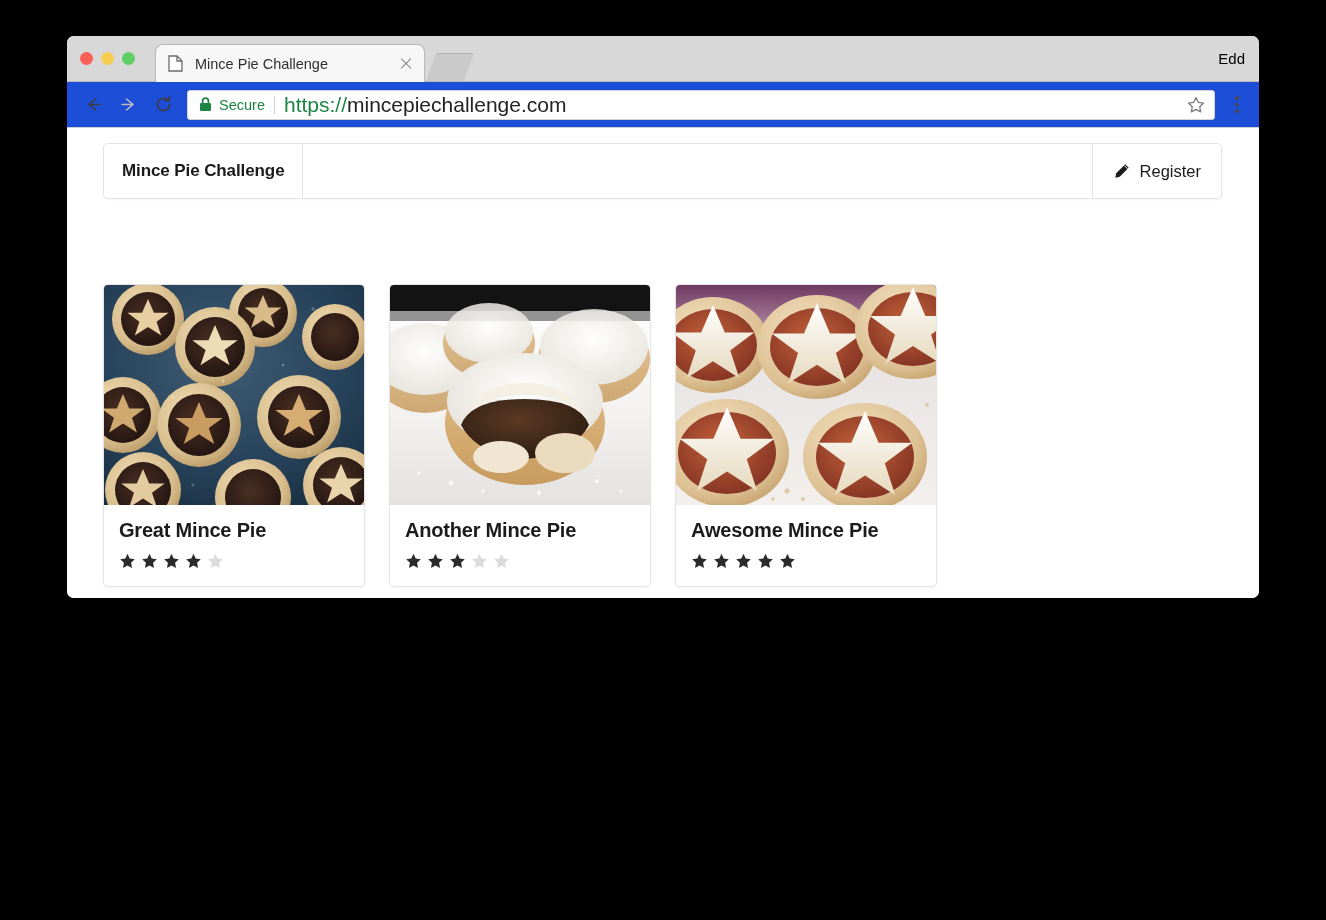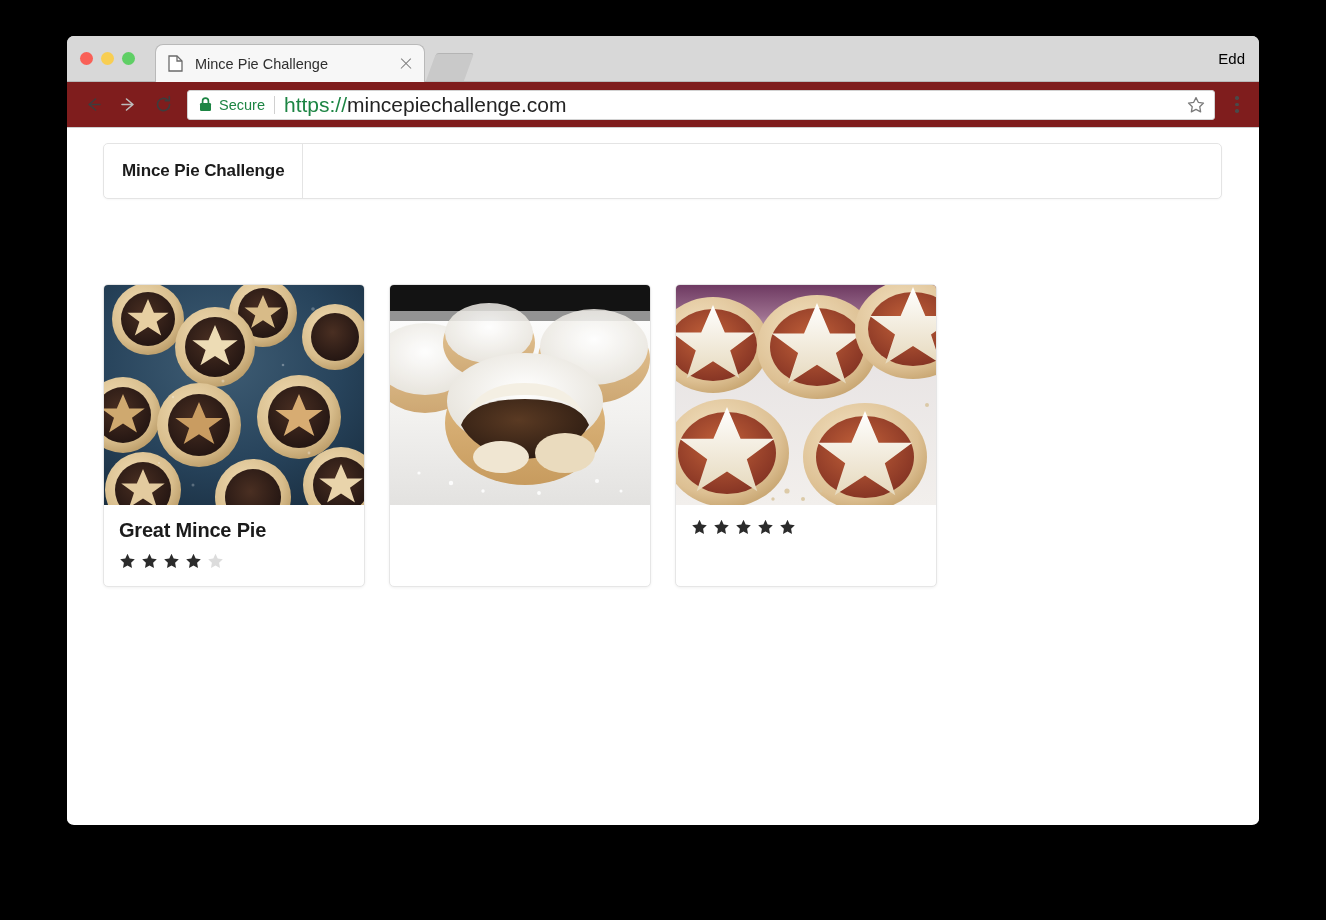--- a/index.html
+++ b/index.html
@@ -7,21 +7,21 @@
     width: 1326px; height: 920px;
     background: #000000;
     font-family: "Liberation Sans", sans-serif;
     overflow: hidden;
   }
 
   
   .browser-window {
     position: absolute;
     left: 67px; top: 36px;
-    width: 1192px; height: 789px;
+    width: 1192px; height: 562px;
     background: #ffffff;
     border-radius: 7px;
     overflow: hidden;
     box-shadow: 0 2px 10px rgba(0,0,0,0.35);
   }
 
   
   .tab-strip {
     position: relative;
     height: 46px;
@@ -87,21 +87,21 @@
     position: absolute;
     right: 14px; top: 14px;
     font-size: 15px;
     color: #000000;
   }
 
   
   .toolbar {
     position: relative;
     height: 46px;
-    background: #7f1d1d;
+    background: #1d4ed8;
     border-bottom: 1px solid #cfcfcf;
     display: flex;
     align-items: center;
     padding: 0 11px;
   }
   .nav-btn {
     width: 30px; height: 30px;
     flex: none;
     display: flex; align-items: center; justify-content: center;
     margin-right: 5px;
@@ -285,20 +285,29 @@
         <i></i>
     </span>
   </div>
 
   <div class="page">
 
     <div class="navbar">
       <div class="navbar-brand">Mince Pie Challenge</div>
       <div class="navbar-spacer"></div>
 
+      <div class="nav-action">
+        <span class="ico">
+          <svg width="17" height="17" viewBox="0 0 17 17">
+            <path d="M12.2 1.3l3.5 3.5-9 9-4.4.9.9-4.4z" fill="#1b1b1b"></path>
+            <path d="M11.1 2.4l3.5 3.5" fill="none" stroke="#ffffff" stroke-width="0.9"></path>
+          </svg>
+        </span>
+        <span>Register</span>
+      </div>
 
     </div>
 
     <div class="cards">
 
       <div class="card">
         <svg class="card-img" viewBox="0 0 262 220" preserveAspectRatio="xMidYMid slice">
           <defs>
             <radialGradient id="g1bg" cx="45%" cy="35%" r="85%">
               <stop offset="0%" stop-color="#3f5d74"></stop>
@@ -448,20 +457,40 @@
           </g>
           <g fill="#ffffff" opacity="0.9">
             <circle cx="62" cy="198" r="2.2"></circle>
               <circle cx="94" cy="206" r="1.7"></circle>
               <circle cx="208" cy="196" r="2"></circle>
             <circle cx="232" cy="206" r="1.5"></circle>
               <circle cx="150" cy="208" r="1.9"></circle>
               <circle cx="30" cy="188" r="1.6"></circle>
           </g>
         </svg>
+        <div class="card-body">
+          <div class="card-title">Another Mince Pie</div>
+          <div class="rating">
+            <svg width="17" height="17" viewBox="0 0 17 17">
+                <path d="M8.5 0.8l2.2 4.7 5.1.7-3.7 3.6.9 5.1-4.5-2.4-4.5 2.4.9-5.1L1.2 6.2l5.1-.7z" fill="#2b2b2b"></path>
+              </svg>
+            <svg width="17" height="17" viewBox="0 0 17 17">
+                <path d="M8.5 0.8l2.2 4.7 5.1.7-3.7 3.6.9 5.1-4.5-2.4-4.5 2.4.9-5.1L1.2 6.2l5.1-.7z" fill="#2b2b2b"></path>
+              </svg>
+            <svg width="17" height="17" viewBox="0 0 17 17">
+                <path d="M8.5 0.8l2.2 4.7 5.1.7-3.7 3.6.9 5.1-4.5-2.4-4.5 2.4.9-5.1L1.2 6.2l5.1-.7z" fill="#2b2b2b"></path>
+              </svg>
+            <svg width="17" height="17" viewBox="0 0 17 17">
+                <path d="M8.5 0.8l2.2 4.7 5.1.7-3.7 3.6.9 5.1-4.5-2.4-4.5 2.4.9-5.1L1.2 6.2l5.1-.7z" fill="#dcdcdc"></path>
+              </svg>
+            <svg width="17" height="17" viewBox="0 0 17 17">
+                <path d="M8.5 0.8l2.2 4.7 5.1.7-3.7 3.6.9 5.1-4.5-2.4-4.5 2.4.9-5.1L1.2 6.2l5.1-.7z" fill="#dcdcdc"></path>
+              </svg>
+          </div>
+        </div>
       </div>
 
       <div class="card">
         <svg class="card-img" viewBox="0 0 262 220" preserveAspectRatio="xMidYMid slice">
           <defs>
             <linearGradient id="g3bg" x1="0" y1="0" x2="0" y2="1">
               <stop offset="0%" stop-color="#6e3a62"></stop>
               <stop offset="14%" stop-color="#9c6f8e"></stop>
               <stop offset="32%" stop-color="#e8e4e4"></stop>
               <stop offset="100%" stop-color="#f2efec"></stop>
@@ -510,20 +539,21 @@
           </g>
           <g fill="#d9c49c" opacity="0.85">
             <circle cx="112" cy="206" r="2.6"></circle>
               <circle cx="128" cy="214" r="2"></circle>
               <circle cx="98" cy="214" r="1.7"></circle>
             <circle cx="146" cy="206" r="1.5"></circle>
               <circle cx="252" cy="120" r="2"></circle>
           </g>
         </svg>
         <div class="card-body">
+          <div class="card-title">Awesome Mince Pie</div>
           <div class="rating">
             <svg width="17" height="17" viewBox="0 0 17 17">
                 <path d="M8.5 0.8l2.2 4.7 5.1.7-3.7 3.6.9 5.1-4.5-2.4-4.5 2.4.9-5.1L1.2 6.2l5.1-.7z" fill="#2b2b2b"></path>
               </svg>
             <svg width="17" height="17" viewBox="0 0 17 17">
                 <path d="M8.5 0.8l2.2 4.7 5.1.7-3.7 3.6.9 5.1-4.5-2.4-4.5 2.4.9-5.1L1.2 6.2l5.1-.7z" fill="#2b2b2b"></path>
               </svg>
             <svg width="17" height="17" viewBox="0 0 17 17">
                 <path d="M8.5 0.8l2.2 4.7 5.1.7-3.7 3.6.9 5.1-4.5-2.4-4.5 2.4.9-5.1L1.2 6.2l5.1-.7z" fill="#2b2b2b"></path>
               </svg>

